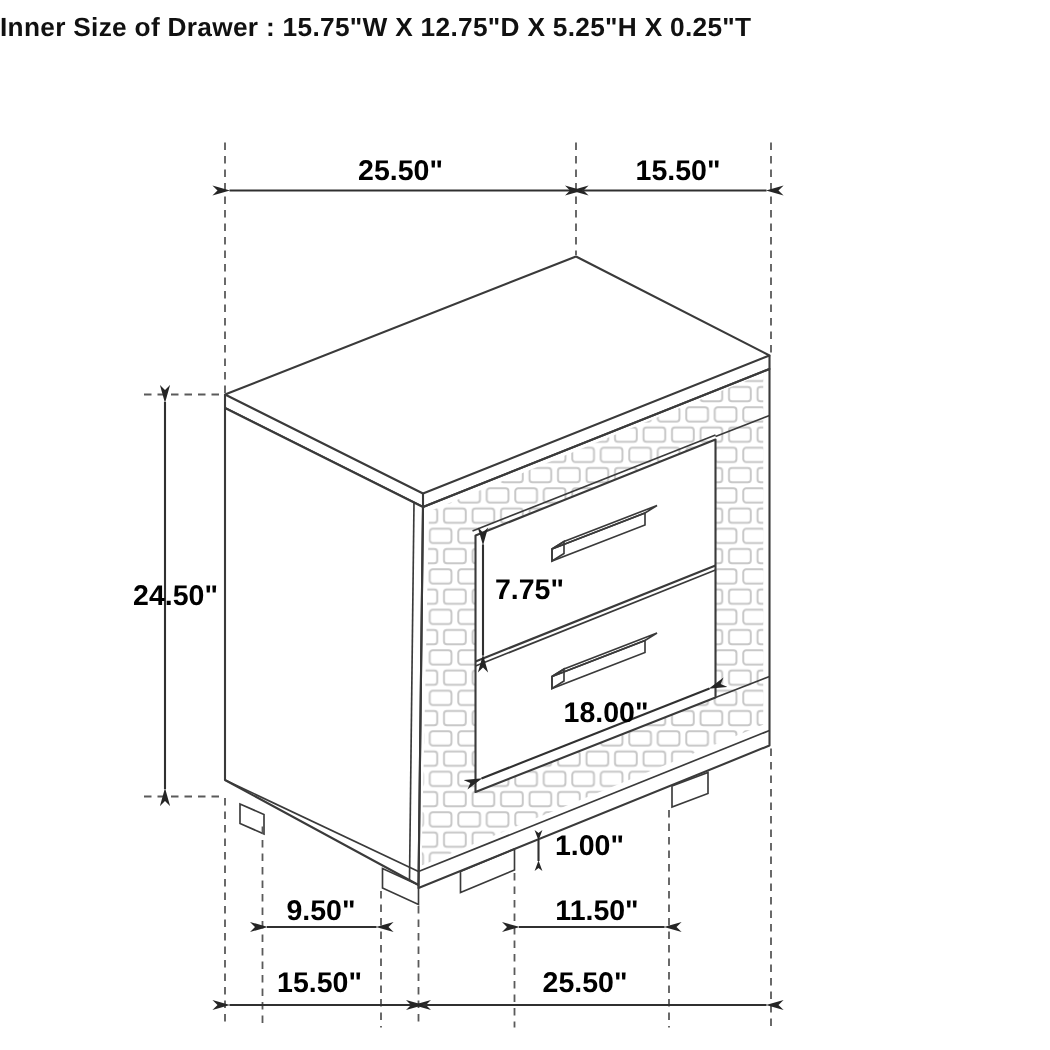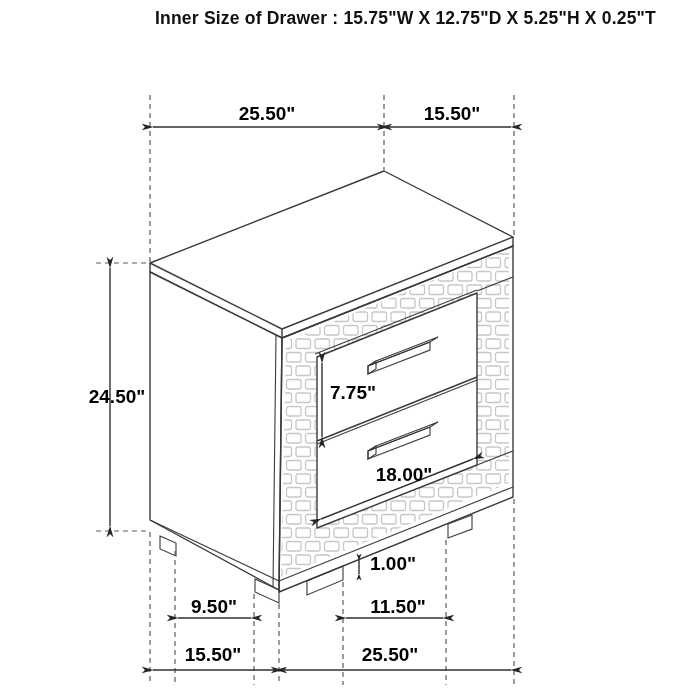--- a/index.html
+++ b/index.html
@@ -1,18 +1,18 @@
 <!DOCTYPE html>
 <html><head>
 <meta charset="utf-8">
 <style>
   html,body{margin:0;padding:0;background:#fff;}
   #stage{position:relative;width:700px;height:700px;background:#ffffff;overflow:hidden;
          font-family:"Liberation Sans", sans-serif;}
-  .title{position:absolute;left:0;top:8px;width:656px;text-align:right;
+  .title{position:absolute;left:0;top:8px;width:656px;text-align:left;
          font-size:17.5px;font-weight:bold;color:#111;letter-spacing:.2px;}
   svg text{font-family:"Liberation Sans", sans-serif;font-weight:bold;font-size:19px;fill:#000;}
   svg .outline{stroke:#3a3a3a;stroke-width:1.4;fill:none;stroke-linejoin:round;}
   svg .white{fill:#ffffff;}
   svg .thin{stroke:#3a3a3a;stroke-width:1.1;fill:none;}
   svg .dash{stroke:#5a5a5a;stroke-width:1.2;stroke-dasharray:5 4;fill:none;}
   svg .dim{stroke:#303030;stroke-width:1.4;fill:none;}
 </style>
 </head>
 <body>

